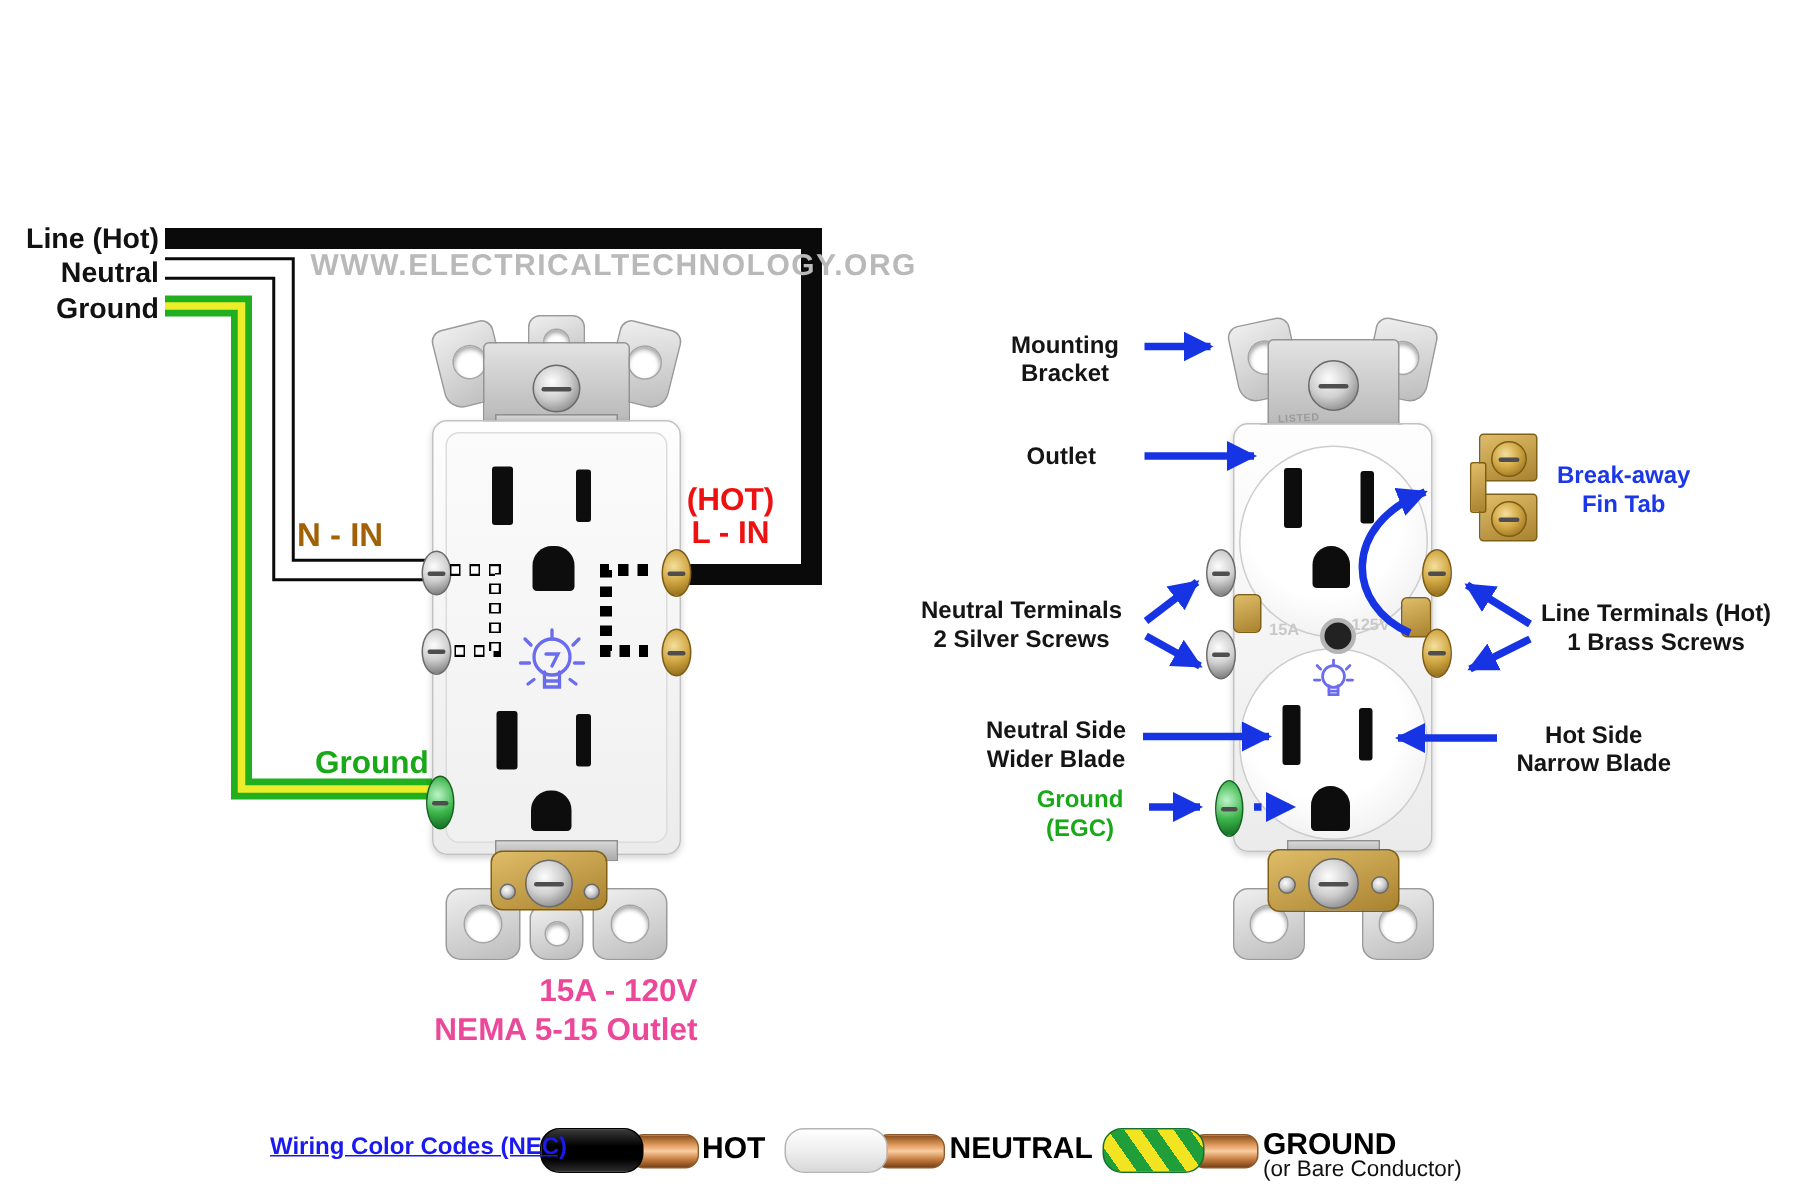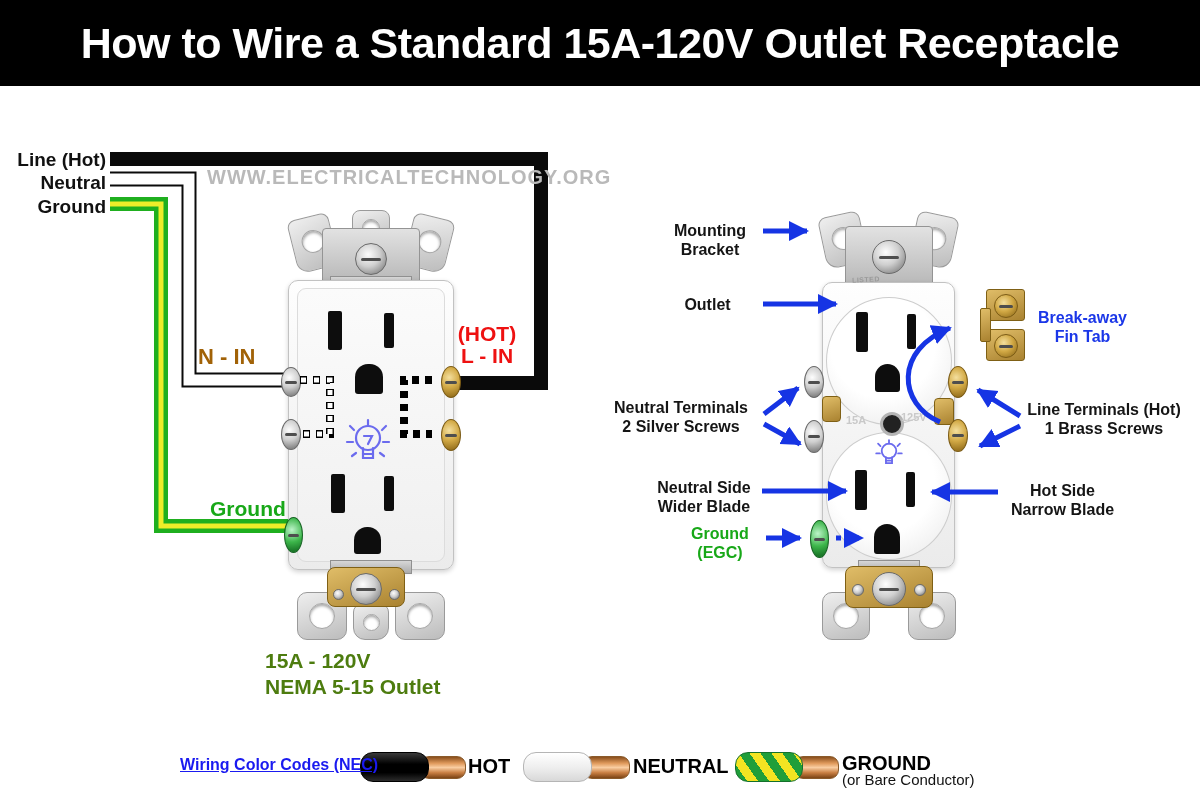--- a/index.html
+++ b/index.html
@@ -42,23 +42,20 @@
   .leg-lbl{font-weight:bold;color:#000000;font-size:20px;line-height:26px;z-index:3;}
   .leg-note{color:#111;font-size:15px;z-index:3;}
   a.nec{color:#1a1af0;font-weight:bold;font-size:16px;text-decoration:underline;z-index:3;}
   svg{overflow:visible;}
 </style>
 </head>
 <body>
 
 <div id="canvas">
 
-  <div class="abs hdr">
-    <div class="hdr-title">How to Wire a Standard 15A-120V Outlet Receptacle</div>
-  </div>
 
   <svg class="abs" style="left:0;top:0;z-index:1;" width="1200" height="800">
     <path d="M110,159 H541 V383 H452" stroke="#0a0a0a" stroke-width="14" fill="none"></path>
     <path d="M110,179 H189 V380 H290" stroke="#0a0a0a" stroke-width="15" fill="none"></path>
     <path d="M110,179 H189 V380 H290" stroke="#ffffff" stroke-width="11" fill="none"></path>
     <path d="M110,204 H161 V526 H294" stroke="#1faf1f" stroke-width="14" fill="none"></path>
     <path d="M110,204 H161 V526 H294" stroke="#eded29" stroke-width="5" fill="none"></path>
   </svg>
 
   <div class="abs wire-lbl" style="left:8px;top:148px;width:98px;text-align:right;">Line (Hot)</div>
@@ -69,21 +66,21 @@
 
   <div class="abs" style="left:198px;top:344px;width:70px;font-size:22px;font-weight:bold;color:#a16207;z-index:6;">N - IN</div>
 
   <div class="abs" style="left:443px;top:323px;width:88px;text-align:center;z-index:6;color:#ee1111;font-weight:bold;font-size:21px;line-height:22px;">
     <div>(HOT)</div>
     <div>L - IN</div>
   </div>
 
   <div class="abs" style="left:210px;top:497px;font-size:21px;font-weight:bold;color:#18a818;z-index:6;">Ground</div>
 
-  <div class="abs" style="left:265px;top:648px;width:200px;text-align:left;font-weight:bold;color:#4d7c0f;font-size:21px;line-height:26px;z-index:6;">
+  <div class="abs" style="left:265px;top:648px;width:200px;text-align:right;font-weight:bold;color:#ec4899;font-size:21px;line-height:26px;z-index:6;">
     <div>15A - 120V</div>
     <div>NEMA 5-15 Outlet</div>
   </div>
 
   <div class="abs ear" style="left:292px;top:216px;width:40px;height:52px;transform:rotate(-14deg);">
     <div class="hole" style="left:9px;top:13px;width:21px;height:21px;"></div>
   </div>
   <div class="abs ear" style="left:408px;top:216px;width:40px;height:52px;transform:rotate(14deg);">
     <div class="hole" style="left:9px;top:13px;width:21px;height:21px;"></div>
   </div>

